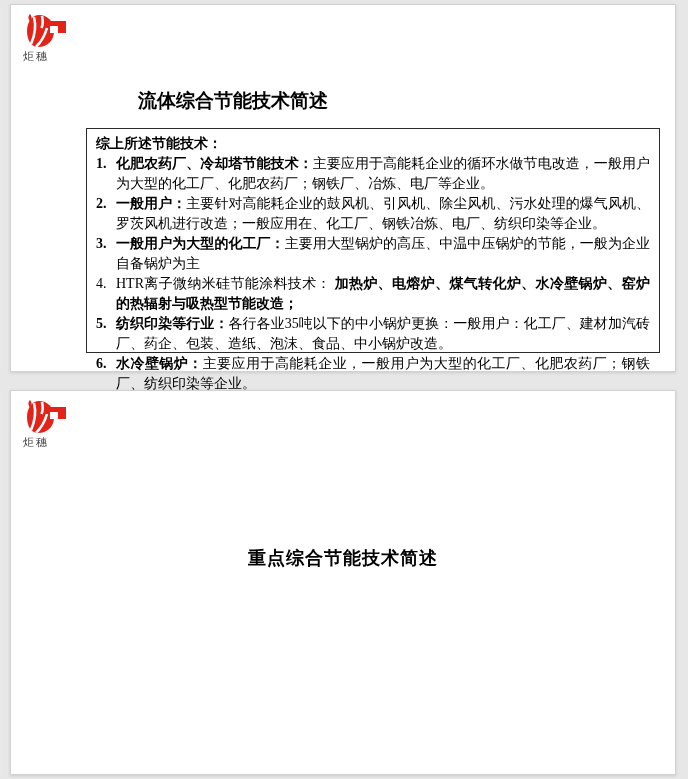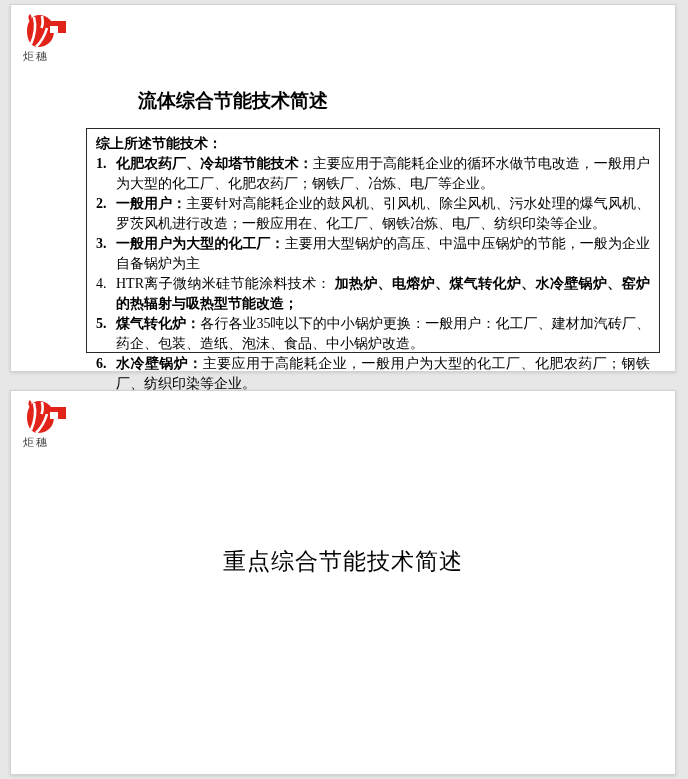--- a/index.html
+++ b/index.html
@@ -47,21 +47,21 @@
   }
   .box-header { font-weight: bold; }
   .item { display: flex; }
   .item .num { flex: 0 0 20px; }
   .item .itext { flex: 1; text-align: justify; }
   .b { font-weight: bold; }
 
   .s2-title {
     position: absolute; top: 155px; left: 0; width: 100%;
     text-align: center;
-    font-size: 23px; font-weight: normal; color: #000;
+    font-size: 18px; font-weight: bold; color: #000;
     letter-spacing: 1px;
   }
 </style>
 </head>
 <body>
 
 <div class="canvas">
 
   <div class="slide slide1">
     <div class="logo">
@@ -93,21 +93,21 @@
           <div class="item">
             <span class="num b">3.</span>
             <span class="itext"><span class="b">一般用户为大型的化工厂：</span><span>主要用大型锅炉的高压、中温中压锅炉的节能，一般为企业自备锅炉为主</span></span>
           </div>
           <div class="item">
             <span class="num">4.</span>
             <span class="itext"><span>HTR离子微纳米硅节能涂料技术： </span><span class="b">加热炉、电熔炉、煤气转化炉、水冷壁锅炉、窑炉的热辐射与吸热型节能改造；</span></span>
           </div>
           <div class="item">
             <span class="num b">5.</span>
-            <span class="itext"><span class="b">煤气转化炉：</span><span>各行各业35吨以下的中小锅炉更换：一般用户：化工厂、建材加汽砖厂、药企、包装、造纸、泡沫、食品、中小锅炉改造。</span></span>
+            <span class="itext"><span class="b">纺织印染等行业：</span><span>各行各业35吨以下的中小锅炉更换：一般用户：化工厂、建材加汽砖厂、药企、包装、造纸、泡沫、食品、中小锅炉改造。</span></span>
           </div>
           <div class="item">
             <span class="num b">6.</span>
             <span class="itext"><span class="b">水冷壁锅炉：</span><span>主要应用于高能耗企业，一般用户为大型的化工厂、化肥农药厂；钢铁厂、纺织印染等企业。</span></span>
           </div>
         </div>
     </div>
   </div>
 
   <div class="slide slide2">

